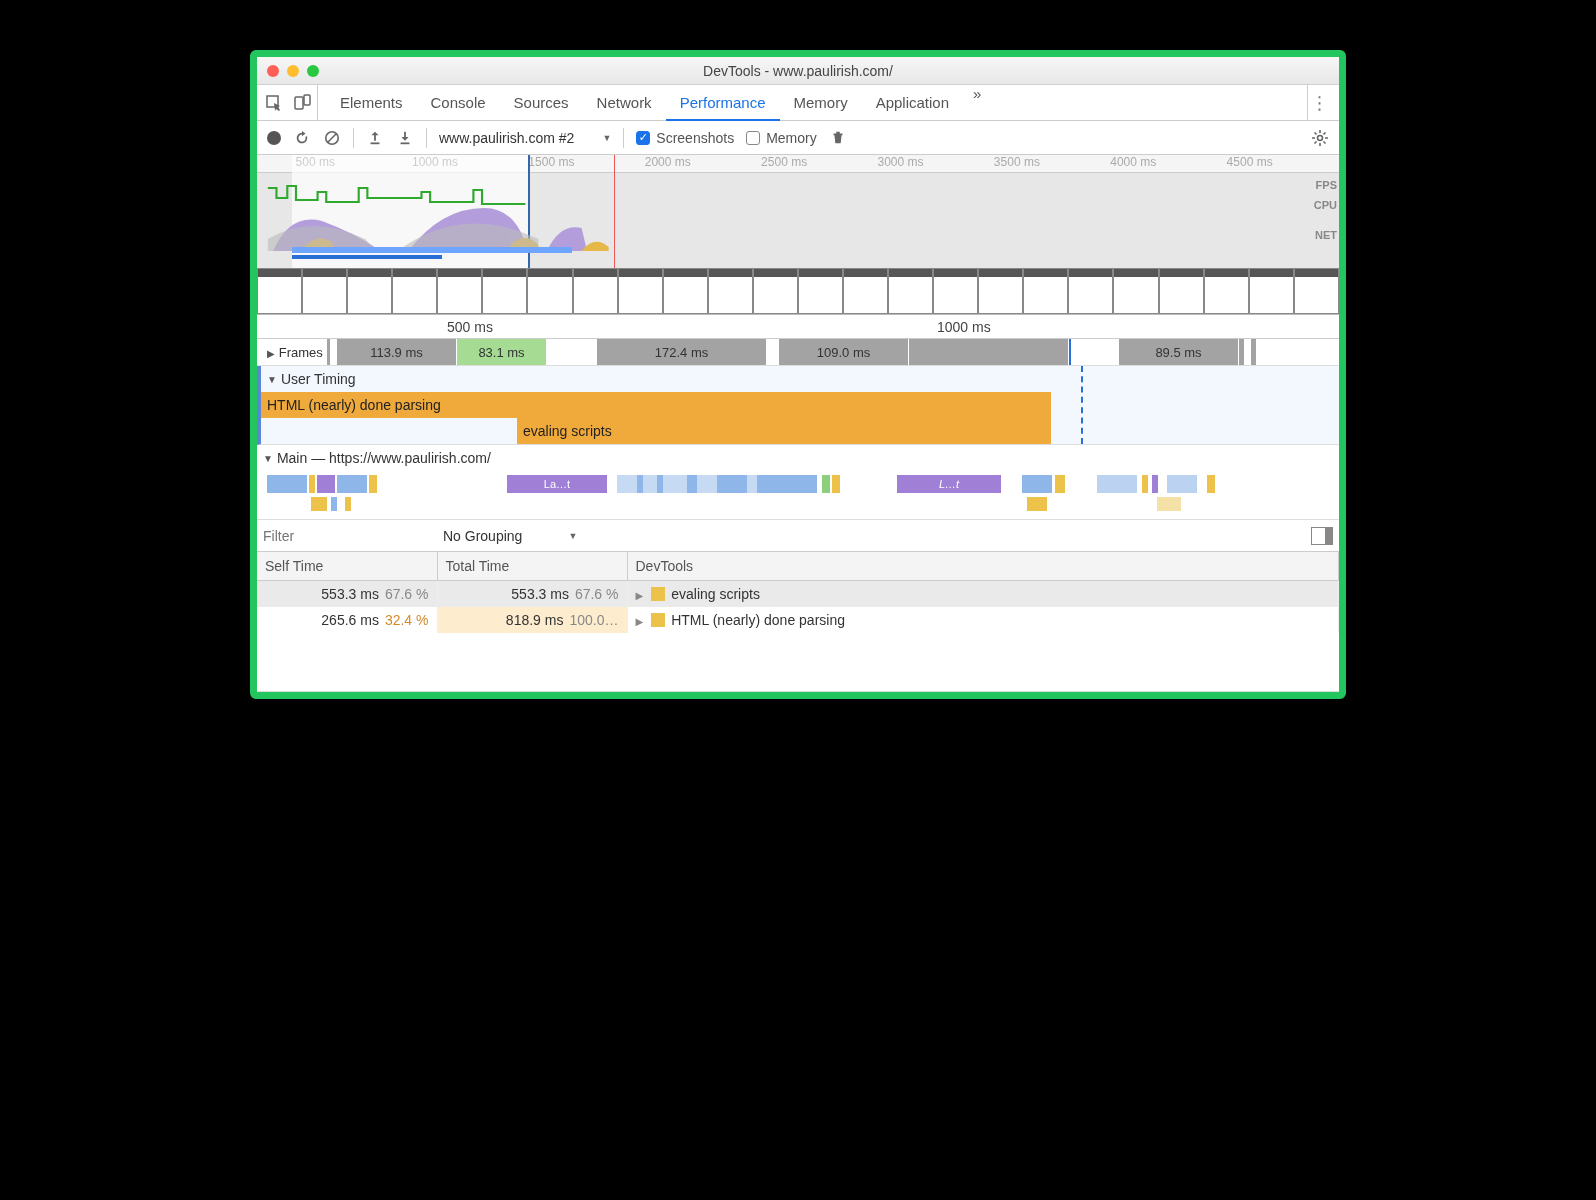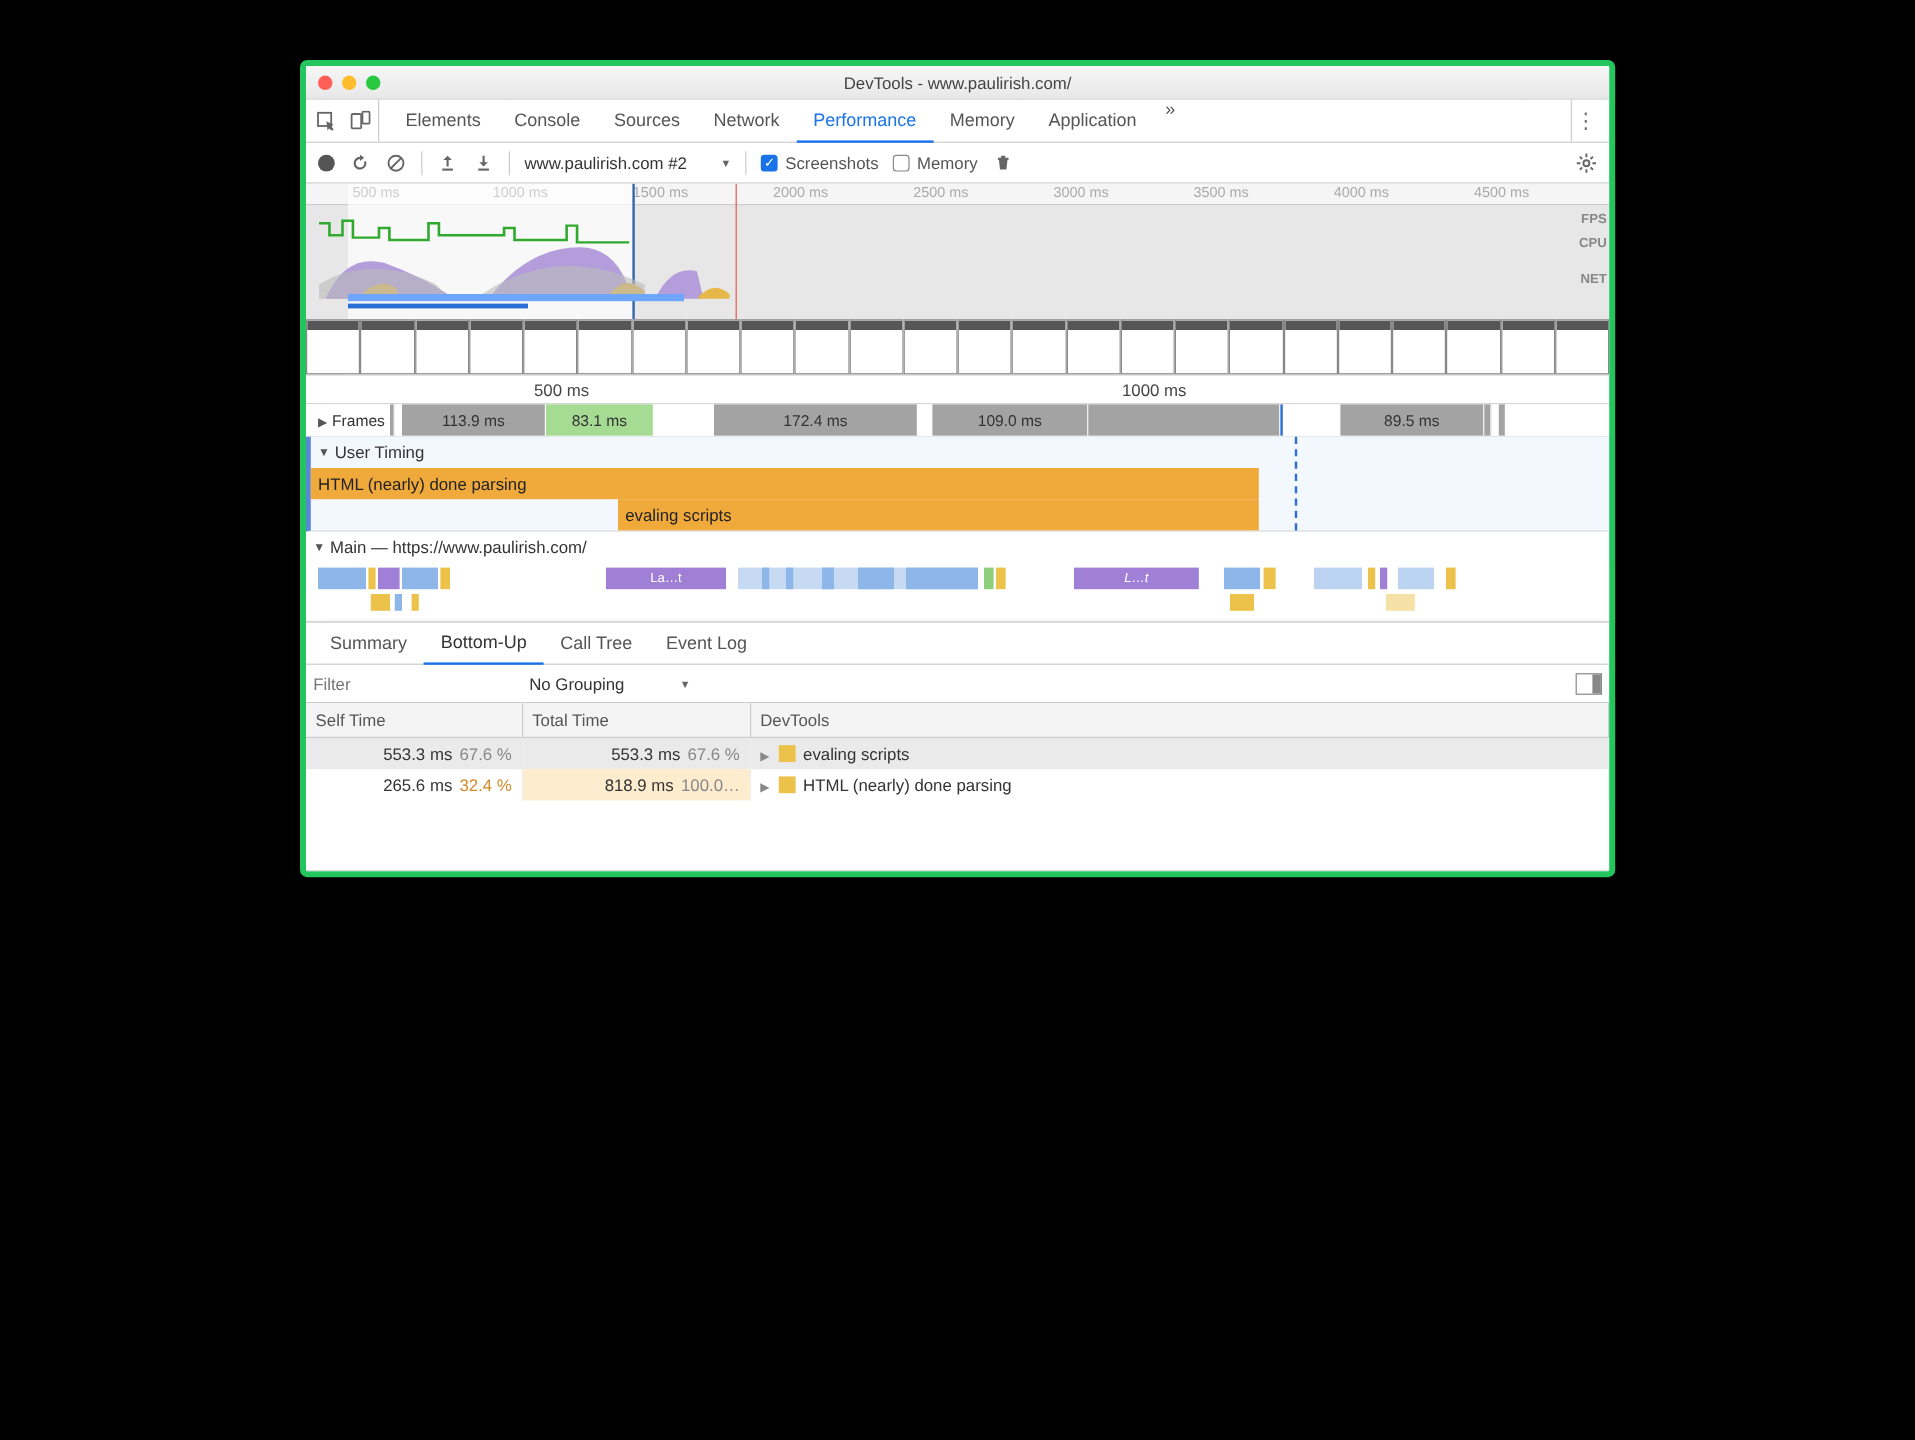--- a/index.html
+++ b/index.html
@@ -1,17 +1,17 @@
 <!DOCTYPE html>
 <html><head>
 <meta charset="utf-8">
 <style>
   * { box-sizing: border-box; margin: 0; padding: 0; }
   body { background: #000; font-family: -apple-system, "Helvetica Neue", Arial, sans-serif; font-size: 13px; color: #333; display:flex; align-items:flex-start; justify-content:center; padding:50px 0; }
-  .window { width: 1096px; background:#fff; border-radius:6px; box-shadow:0 20px 60px rgba(0,0,0,.6); overflow:hidden; border:5px solid #22c55e;}
+  .window { width: 1096px; background:#fff; border-radius:6px; box-shadow:0 20px 60px rgba(0,0,0,.6); overflow:hidden; border:7px solid #22c55e;}
   .titlebar { height:28px; background:linear-gradient(#f6f6f6,#e8e8e8); border-bottom:1px solid #d0d0d0; display:flex; align-items:center; position:relative;}
   .traffic { display:flex; gap:8px; padding-left:10px;}
   .dot{width:12px;height:12px;border-radius:50%;}
   .red{background:#ff5f57;} .yellow{background:#ffbd2e;} .green{background:#28c940;}
   .title{position:absolute; width:100%; text-align:center; font-size:14px; color:#444;}
   .tabbar{height:36px; border-bottom:1px solid #ccc; display:flex; align-items:center; padding:0 8px; color:#555; font-size:15px;}
   .tb-icons{display:flex; gap:10px; align-items:center; padding-right:6px; border-right:1px solid #ccc; height:100%;}
   .icon{width:18px;height:18px; display:inline-flex; align-items:center; justify-content:center; color:#666;}
   .tabs{display:flex; align-items:stretch; height:100%; margin-left:8px; flex:1;}
   .tab{padding:0 14px; display:flex; align-items:center; cursor:pointer; font-size:15px;}
@@ -366,26 +366,20 @@
       <div class="flame y" style="left:950px;width:8px;"></div>
 
       <div class="flame y" style="left:54px;top:26px;width:16px;height:14px;"></div>
       <div class="flame b" style="left:74px;top:26px;width:6px;height:14px;"></div>
       <div class="flame y" style="left:88px;top:26px;width:6px;height:14px;"></div>
       <div class="flame y" style="left:770px;top:26px;width:20px;height:14px;"></div>
       <div class="flame y" style="left:900px;top:26px;width:24px;height:14px;opacity:.5;"></div>
     </div>
   </div>
 
-  <div class="details-tabs">
-    <div class="dtab">Summary</div>
-    <div class="dtab active">Bottom-Up</div>
-    <div class="dtab">Call Tree</div>
-    <div class="dtab">Event Log</div>
-  </div>
 
   <div class="filterbar">
     <input placeholder="Filter" style="">
     <div class="group-sel">
       <span>No Grouping</span>
       <span class="tri">▼</span>
     </div>
     <div class="sidepanel-toggle">
         <div></div>
         <div class="fill"></div>

